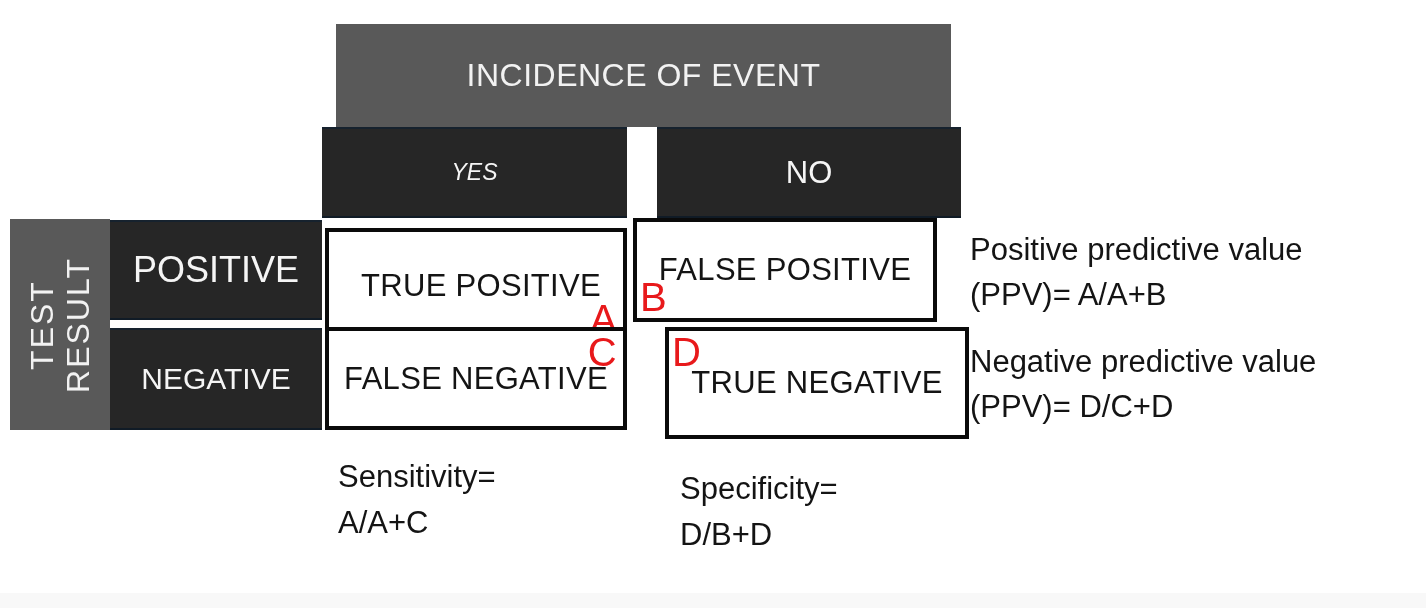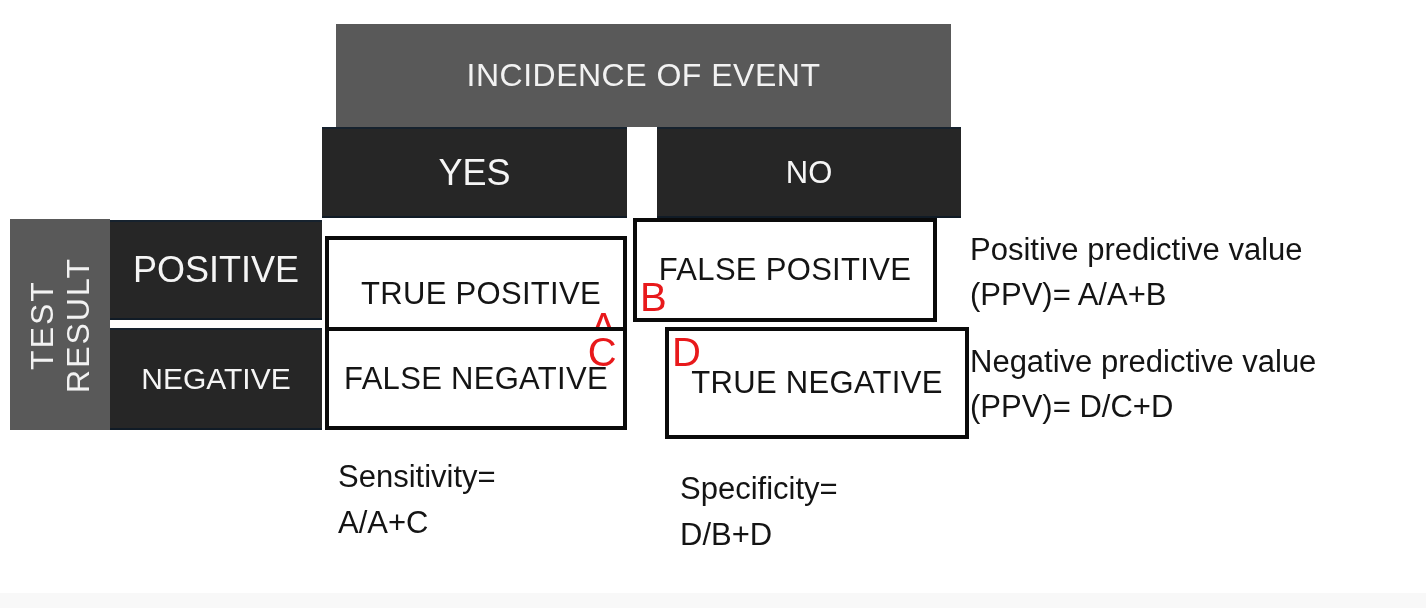--- a/index.html
+++ b/index.html
@@ -27,32 +27,32 @@
     transform: rotate(-90deg);
     font-size: 32px; line-height: 36px; letter-spacing: 2px;
     text-align: center; white-space: pre-line;
   }
   
   .dark-cell {
     position: absolute; background: #262626; color: #f5f5f5;
     display: flex; align-items: center; justify-content: center;
     box-shadow: inset 0 2px 0 #16222e, inset 0 -2px 0 #101b26;
   }
-  .col-yes { left: 322px; top: 127px; width: 305px; height: 91px; font-size: 36px; }
+  .col-yes { left: 322px; top: 127px; width: 305px; height: 91px; font-size: 23px; font-style: italic; }
   .col-no  { left: 633px; top: 127px; width: 304px; height: 91px; font-size: 31px; margin-left: 24px; }
   .row-pos { left: 110px; top: 220px; width: 212px; height: 100px; font-size: 36px; }
   .row-neg { left: 110px; top: 328px; width: 212px; height: 102px; font-size: 30px; }
   
   .cell {
     position: absolute; background: #ffffff; border: 4px solid #0a0a0a;
     box-sizing: border-box; color: #141414;
     display: flex; align-items: center; justify-content: center;
     font-size: 31px; letter-spacing: 0.3px;
   }
-  .cell-tp { left: 325px; top: 236px; width: 302px; height: 116px; padding-left: 10px; }
+  .cell-tp { left: 325px; top: 228px; width: 302px; height: 116px; padding-left: 10px; }
   .cell-fp { left: 633px; top: 218px; width: 304px; height: 104px; justify-content: center; }
   .cell-fn { left: 325px; top: 327px; width: 302px; height: 103px; }
   .cell-tn { left: 633px; top: 327px; width: 304px; height: 112px; margin-left: 32px; }
   .letter {
     position: absolute; color: #e8191b;
     font-size: 40px; line-height: 1;
   }
   .letter.br { right: 6px; bottom: 1px; }
   .letter.bl { left: 3px; bottom: 1px; }
   .letter.tr { right: 6px; top: 1px; }

